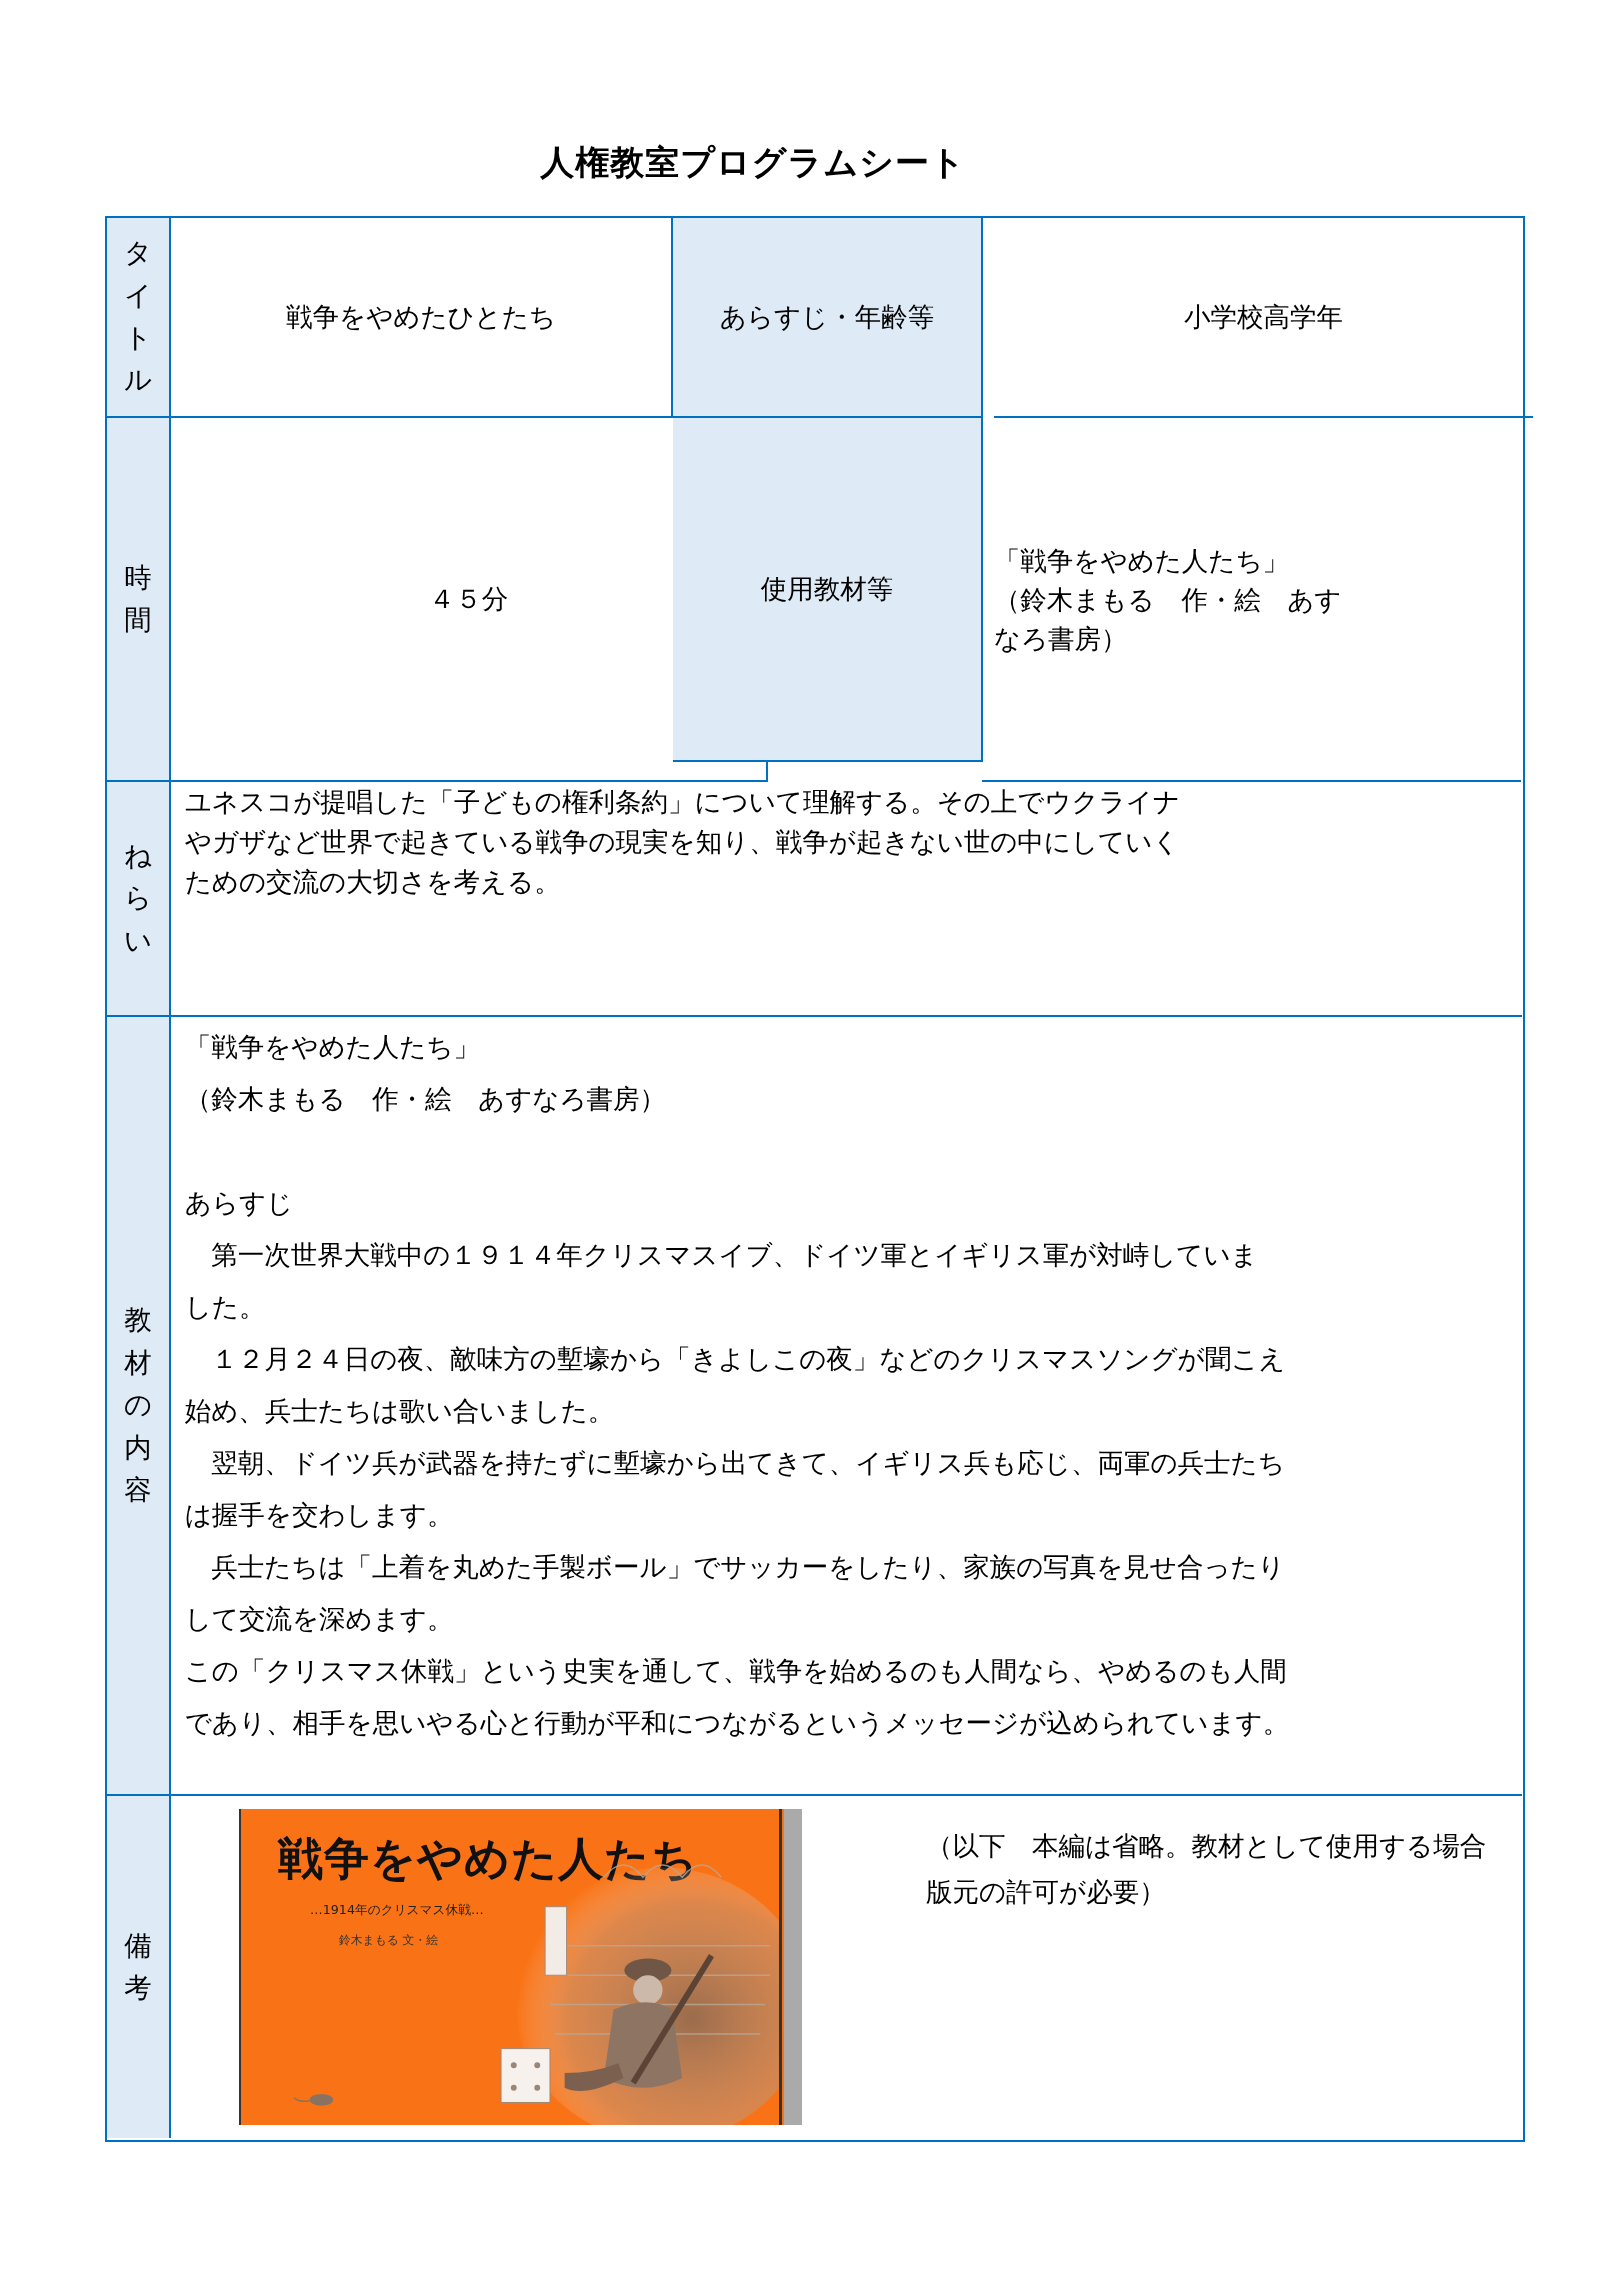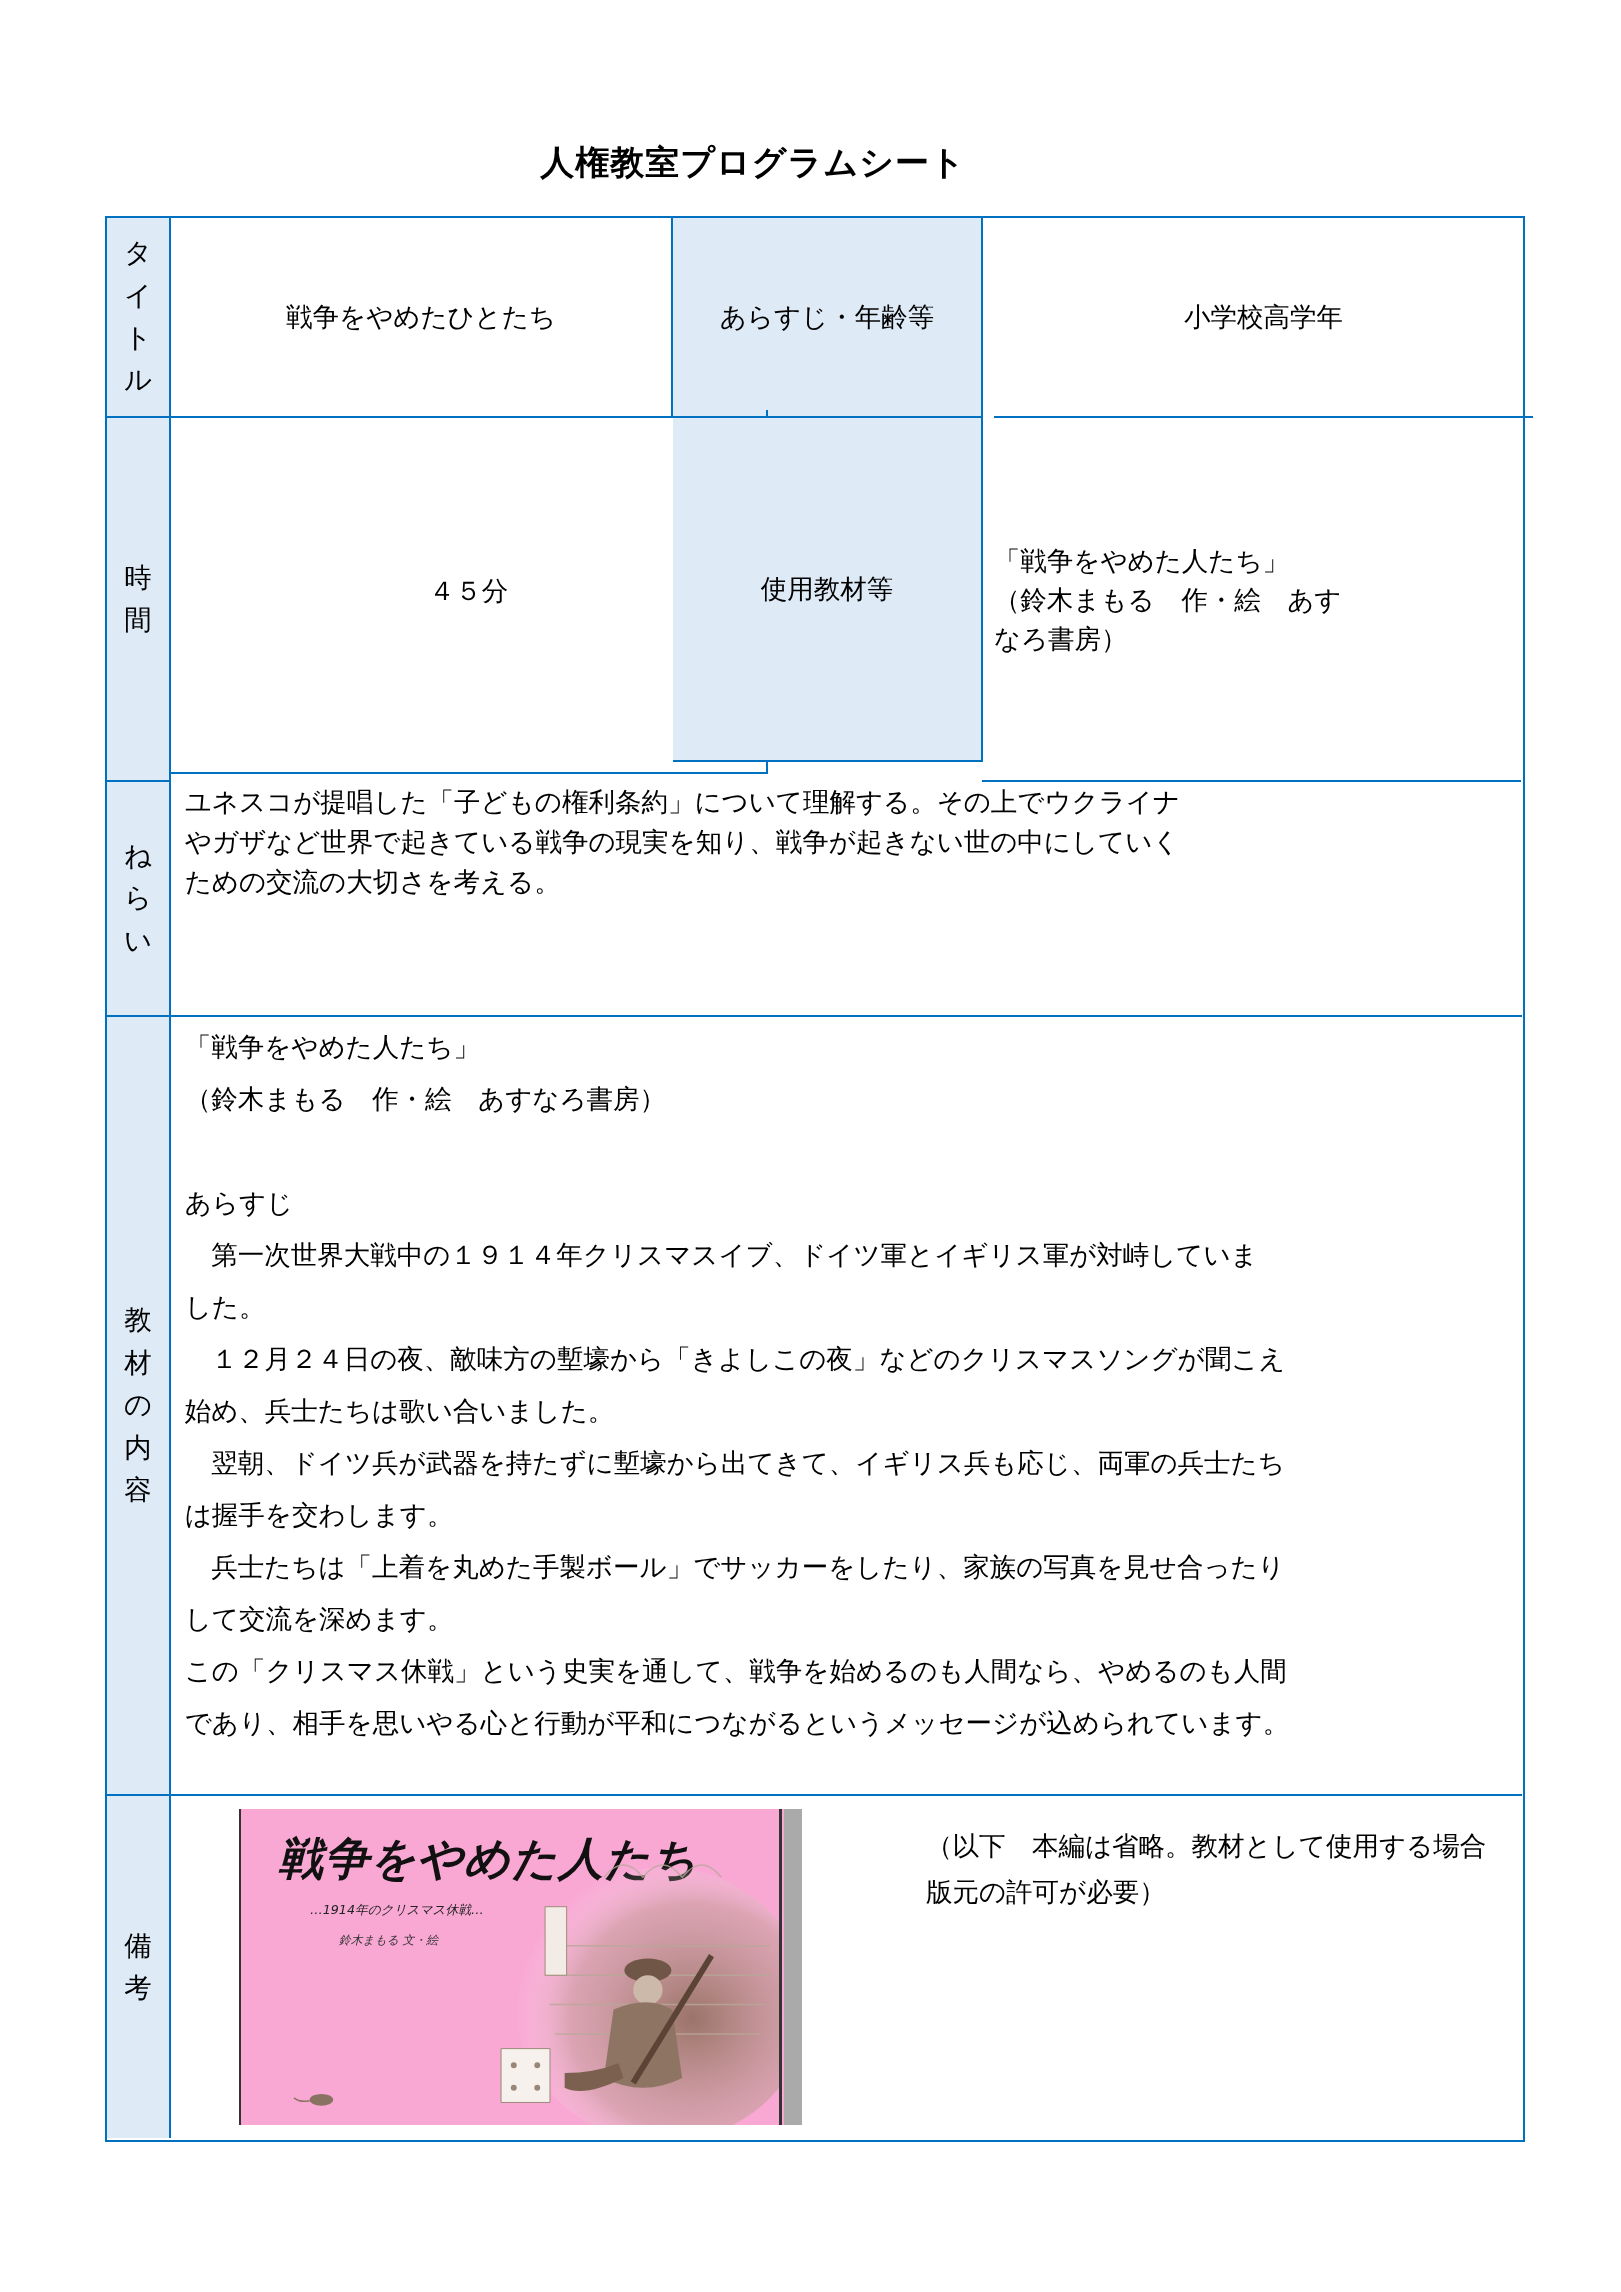--- a/index.html
+++ b/index.html
@@ -26,21 +26,21 @@
       display: flex; flex-direction: column; align-items: center; justify-content: center;
       line-height: 1.55;
     }
     .vlabel span { display: block; font-size: 27.4px; }
     .textblock { padding: 5.9px 7.8px 0 13.7px; line-height: 46px; white-space: pre-wrap; }
     .last-col { border-right: none; }
     .last-row { border-bottom: none; }
 
     .cover {
       position: absolute; left: 239px; top: 1809px; width: 561px; height: 316px;
-      background: #f9a8d4; border-left: 2.9px solid #333; overflow: hidden; font-style: italic;
+      background: #f97316; border-left: 2.9px solid #333; overflow: hidden;
     }
     .cover .rbar1 { position: absolute; right: 19.6px; top: 0; width: 3.9px; height: 100%; background: #333; }
     .cover .rbar2 { position: absolute; right: 0; top: 0; width: 17.6px; height: 100%; background: #aaa; }
     .cover-title {
       position: absolute; left: 37px; top: 19.6px; font-size: 45px; font-weight: bold;
       font-family: "DejaVu Serif", serif; letter-spacing: 1px; color: #111;
     }
     .cover-sub { position: absolute; left: 69px; top: 93px; font-size: 12.7px; color: #222; }
     .cover-author { position: absolute; left: 98px; top: 124px; font-size: 11.8px; color: #333; }
     .cover-art { position: absolute; left: 216px; top: 29px; width: 323px; height: 294px; }
@@ -65,21 +65,21 @@
     <span>あらすじ・年齢等</span>
   </div>
   <div class="cell center last-col" style="left:875px; top:0; width:539px; height:200px;margin-left:12px;">
     <span>小学校高学年</span>
   </div>
 
   <div class="cell hdr vlabel" style="left:0; top:200px; width:64px; height:364px;">
     <span>時</span>
     <span>間</span>
   </div>
-  <div class="cell center" style="left:64px; top:192px; width:597px; height:364px;">
+  <div class="cell center" style="left:64px; top:200px; width:597px; height:364px;">
     <span>４５分</span>
   </div>
   <div class="cell hdr center" style="left:566px; top:200px; width:310px; height:344px;">
     <span>使用教材等</span>
   </div>
   <div class="cell last-col" style="left:875px; top:200px; width:539px; height:364px; display:flex; align-items:center;">
     <div class="textblock" style="padding:0 0 0 11.8px; line-height:39px;">「戦争をやめた人たち」
 （鈴木まもる　作・絵　あす
 なろ書房）</div>
   </div>

